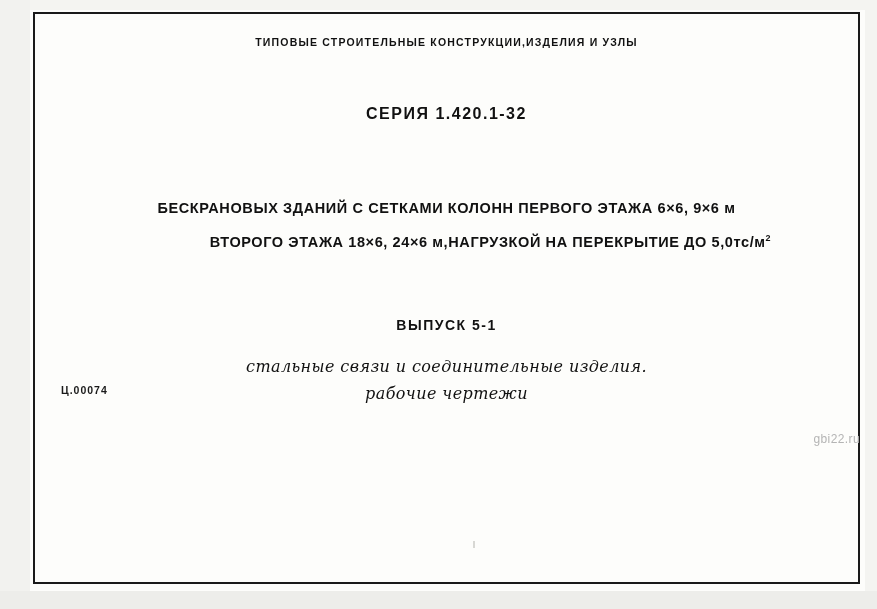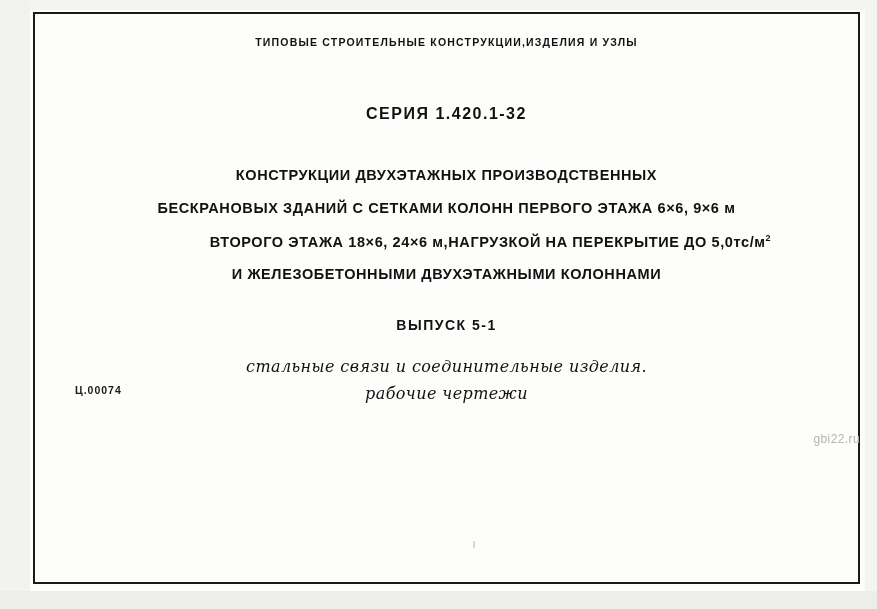--- a/index.html
+++ b/index.html
@@ -136,21 +136,21 @@
     right: 0;
     top: 420px;
     font-size: 12px;
     color: #b4b4b4;
     letter-spacing: 0.4px;
   }
 
   
   .doc-code {
     position: absolute;
-    left: 42px;
+    left: 28px;
     bottom: 28px;
     font-size: 10.5px;
     color: #1a1a1a;
     letter-spacing: 1px;
     font-weight: 600;
   }
 
   
   .speck {
     position: absolute;
@@ -172,29 +172,27 @@
   <div class="scan-edge-bottom"></div>
 
   <div class="sheet-frame"></div>
 
   <div class="content">
 
     <div class="line header-line">ТИПОВЫЕ  СТРОИТЕЛЬНЫЕ   КОНСТРУКЦИИ,ИЗДЕЛИЯ И УЗЛЫ</div>
 
     <div class="line series-title">СЕРИЯ 1.420.1-32</div>
 
-    <div class="line desc desc-1">КОНСТРУКЦИИ ДВУХЭТАЖНЫХ   ПРОИЗВОДСТВЕННЫХ</div>
 
     <div class="line desc desc-2">БЕСКРАНОВЫХ ЗДАНИЙ С СЕТКАМИ КОЛОНН ПЕРВОГО  ЭТАЖА 6×6, 9×6 м</div>
 
     <div class="line desc desc-3">
       <span>ВТОРОГО  ЭТАЖА 18×6,  24×6 м,НАГРУЗКОЙ НА ПЕРЕКРЫТИЕ  ДО 5,0тс/м</span><span class="sup">2</span>
     </div>
 
-    <div class="line desc desc-4">И  ЖЕЛЕЗОБЕТОННЫМИ  ДВУХЭТАЖНЫМИ   КОЛОННАМИ</div>
 
     <div class="line issue-title">ВЫПУСК 5-1</div>
 
     <div class="line issue-sub-1">стальные связи и соединительные   изделия.</div>
 
     <div class="line issue-sub-2">рабочие  чертежи</div>
 
     <div class="watermark">gbi22.ru</div>
 
     <div class="doc-code">Ц.00074</div>

